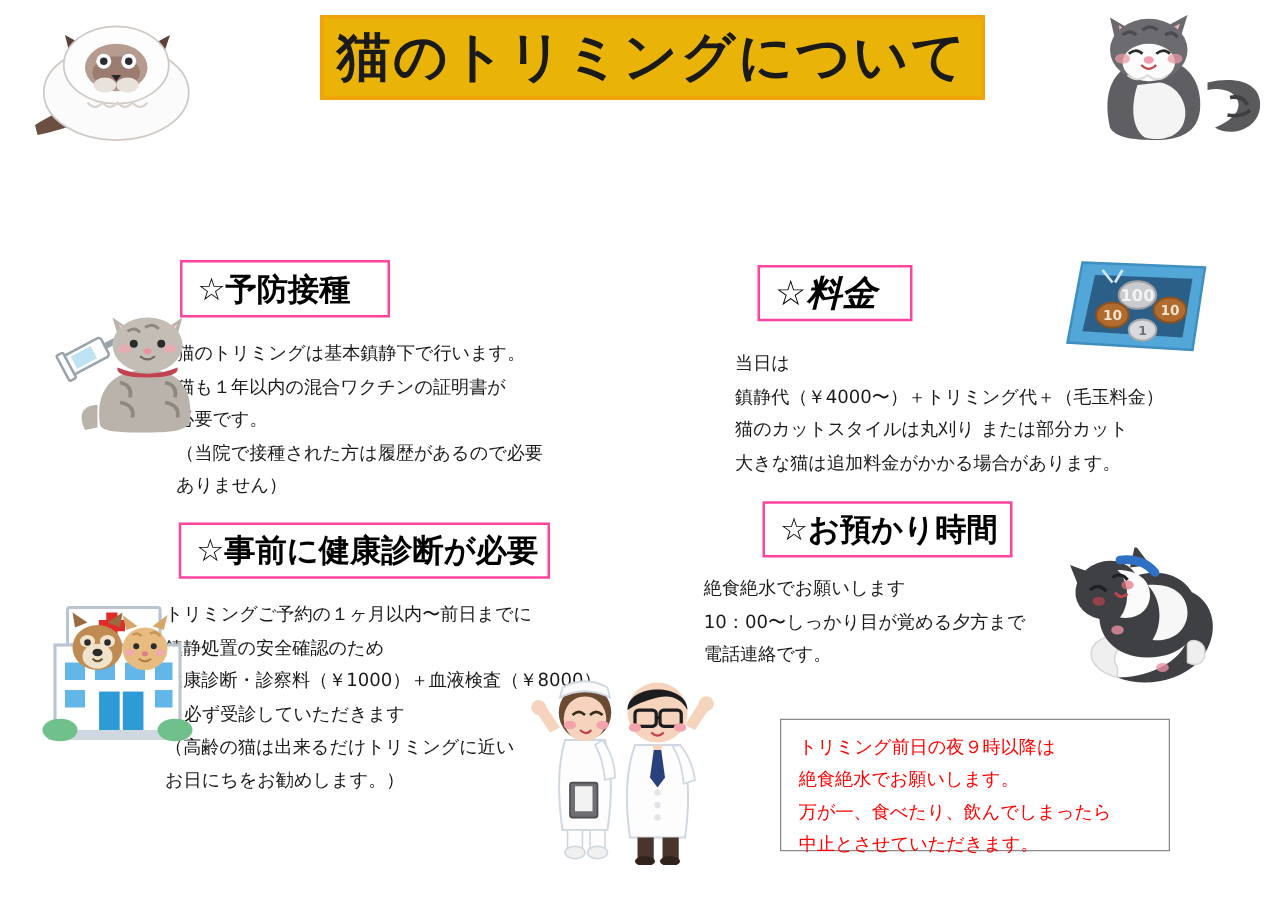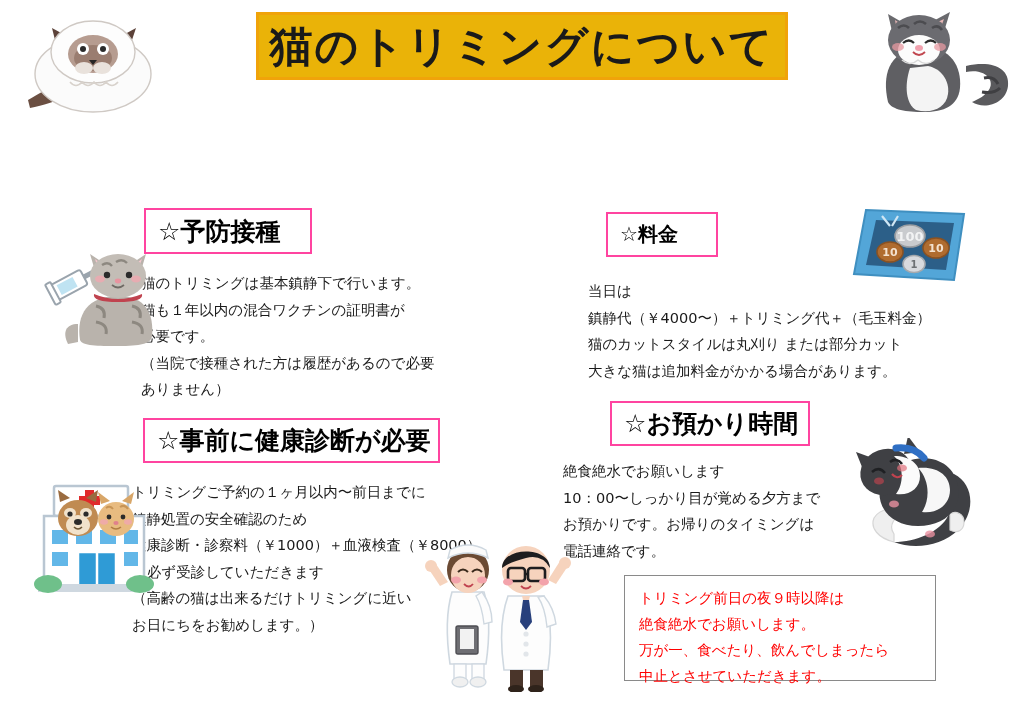--- a/index.html
+++ b/index.html
@@ -77,21 +77,21 @@
     box-sizing: border-box;
     display: flex;
     align-items: center;
     padding: 0 12px;
     color: #000000;
     font-weight: bold;
     white-space: nowrap;
   }
 
   #head-vaccine   { left: 144px; top: 208px; width: 168px; height: 46px; font-size: 25px; }
-  #head-fee       { left: 606px; top: 212px; width: 112px; height: 45px; font-size: 20px; }
+  #head-fee       { left: 606px; top: 212px; width: 124px; height: 45px; font-size: 28px; font-style: italic; }
   #head-checkup   { left: 143px; top: 418px; width: 297px; height: 45px; font-size: 25px; }
   #head-boarding  { left: 610px; top: 401px; width: 200px; height: 45px; font-size: 25px; }
 
   
   .body-block {
     position: absolute;
     color: #1a1a1a;
     font-size: 14.5px;
     line-height: 1.83;
     white-space: nowrap;
@@ -318,21 +318,20 @@
       </g>
     </svg>
   </div>
 
   <div class="sec-head" id="head-boarding">
     <span>☆お預かり時間</span>
   </div>
   <div class="body-block" id="body-boarding">
     <div>絶食絶水でお願いします</div>
     <div>10：00〜しっかり目が覚める夕方まで</div>
-    <div>お預かりです。お帰りのタイミングは</div>
     <div>電話連絡です。</div>
   </div>
 
   <div class="art" id="art-sleeping-cat">
     <svg viewBox="0 0 148 122" width="148" height="122">
       <path d="M120 36 C140 46 142 74 124 92 C108 108 80 112 60 104 C82 104 106 94 114 78 C122 62 118 46 108 38 Z" fill="#3f4044"></path>
       <path d="M60 104 C44 100 36 90 40 80 C46 70 62 68 72 74 C60 78 54 88 60 96 Z" fill="#efefef" stroke="#d6d6d6" stroke-width="1.2"></path>
       <path d="M116 92 C124 96 130 92 130 84 C130 76 122 72 116 76 Z" fill="#efefef" stroke="#d6d6d6" stroke-width="1.2"></path>
       <path d="M70 24 C96 14 120 24 124 48 C128 72 110 88 84 88 C58 88 42 70 46 48 C49 32 58 26 70 24 Z" fill="#3f4044"></path>
       <path d="M84 30 C104 28 116 38 116 52 C116 66 104 76 88 74 C96 62 96 42 84 30 Z" fill="#f7f7f7"></path>

